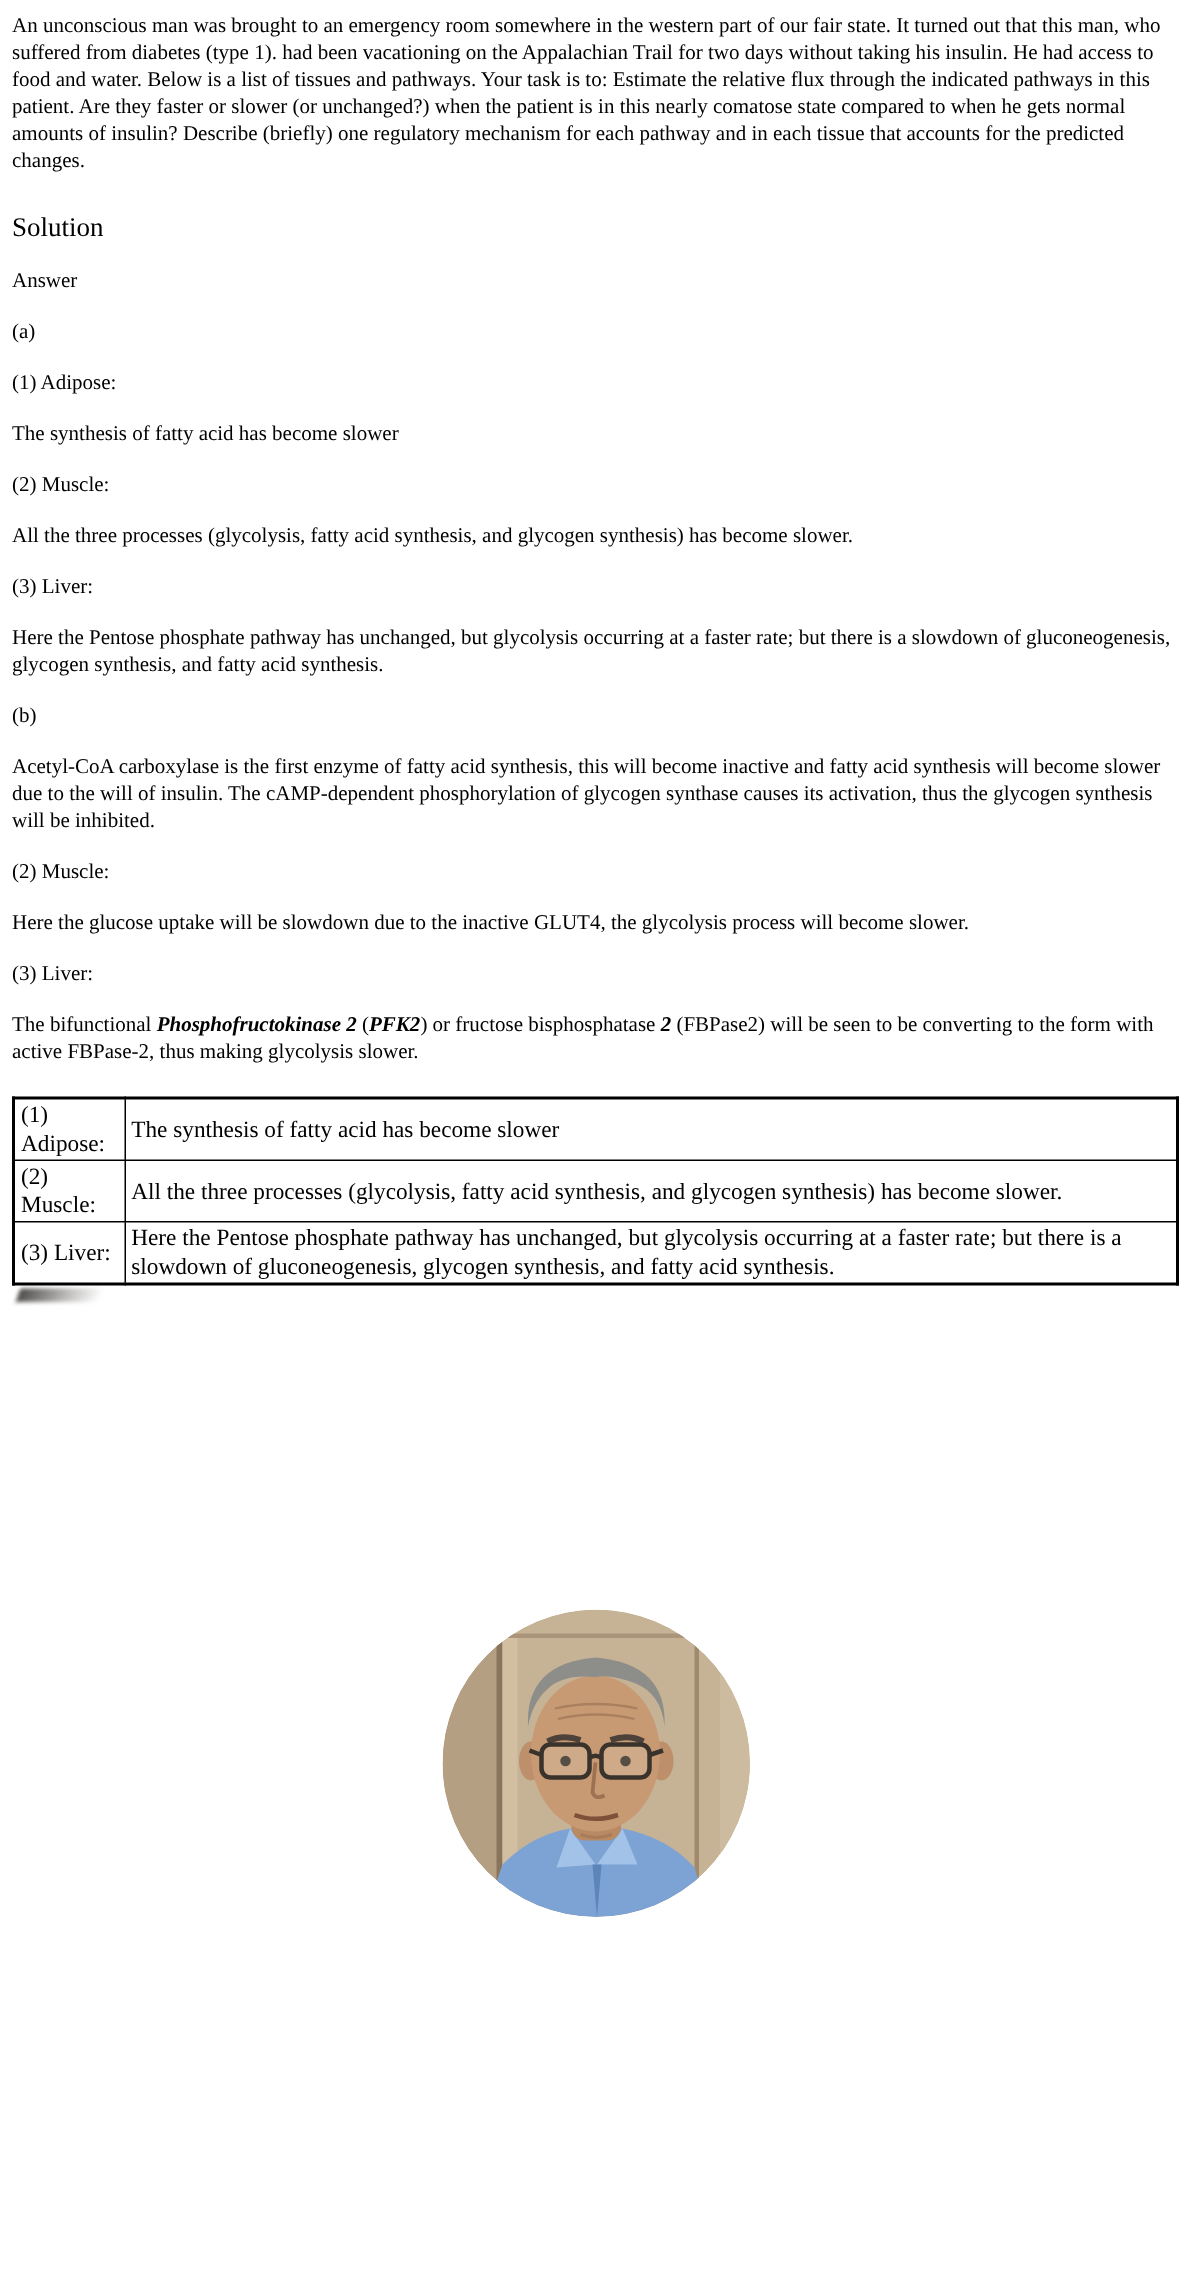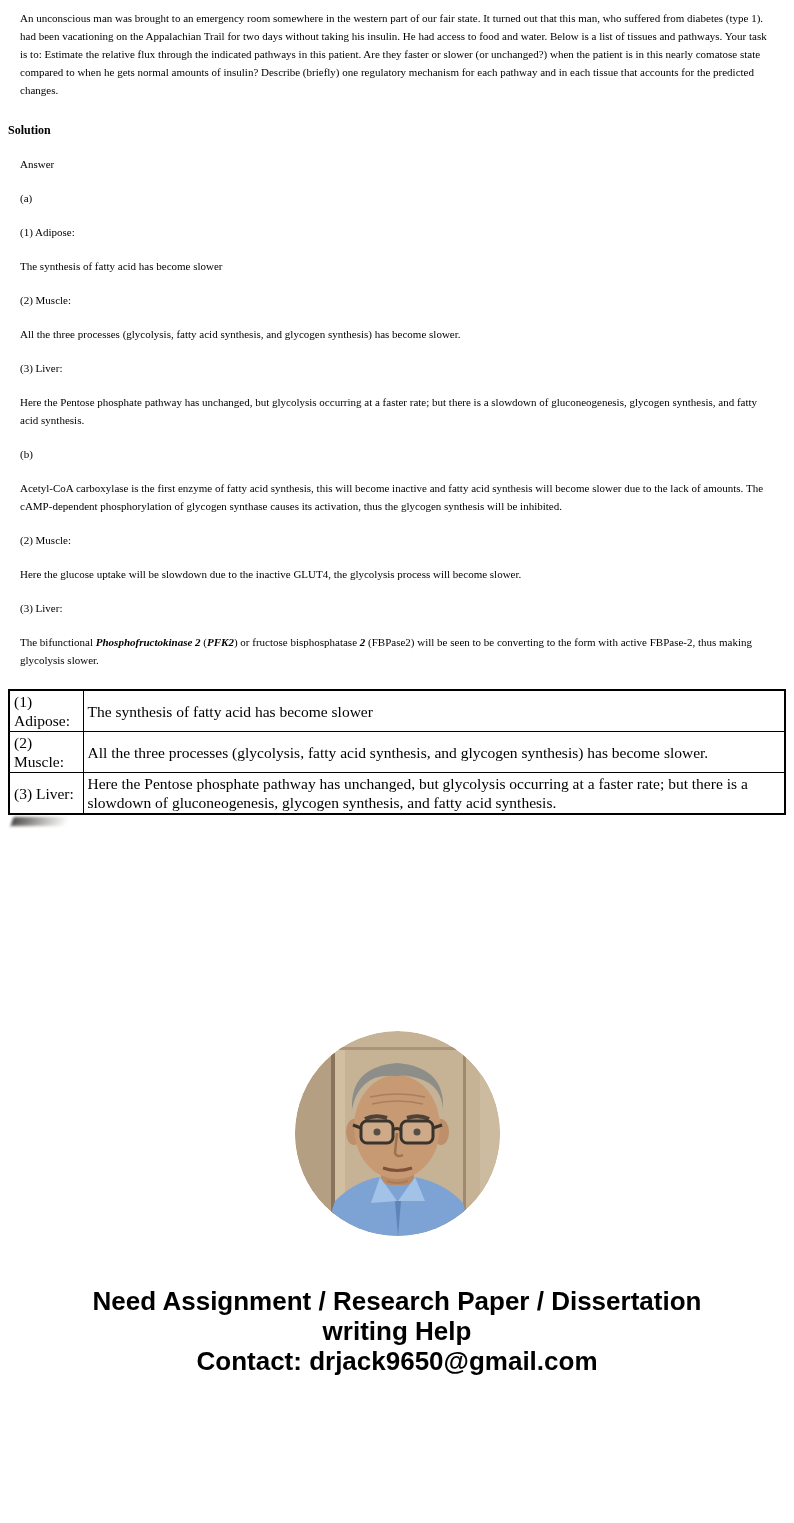--- a/index.html
+++ b/index.html
@@ -6,28 +6,28 @@
   html, body { margin: 0; padding: 0; }
   body {
     width: 794px;
     min-height: 1523px;
     background: #ffffff;
     color: #000000;
     font-family: "Liberation Serif", serif;
   }
   .page { padding: 0 8px 30px; }
   .para {
-    font-size: 11px;
+    font-size: 14px;
     line-height: 18px;
-    margin: 16px 12px;
+    margin: 16px 0;
   }
   .para.first { margin-top: 9px; }
   .solution-heading {
-    font-size: 12px;
-    font-weight: bold;
+    font-size: 18px;
+    font-weight: normal;
     margin: 24px 0 17px;
   }
   .bi { font-weight: bold; font-style: italic; }
   table.summary {
     border-collapse: collapse;
     width: 100%;
     margin-top: 20px;
     border: 2px solid #000000;
   }
   table.summary td {
@@ -74,21 +74,21 @@
 
   <p class="para">(a)</p>
   <p class="para">(1) Adipose:</p>
   <p class="para">The synthesis of fatty acid has become slower</p>
   <p class="para">(2) Muscle:</p>
   <p class="para">All the three processes (glycolysis, fatty acid synthesis, and glycogen synthesis) has become slower.</p>
   <p class="para">(3) Liver:</p>
   <p class="para">Here the Pentose phosphate pathway has unchanged, but glycolysis occurring at a faster rate; but there is a slowdown of gluconeogenesis, glycogen synthesis, and fatty acid synthesis.</p>
 
   <p class="para">(b)</p>
-  <p class="para">Acetyl-CoA carboxylase is the first enzyme of fatty acid synthesis, this will become inactive and fatty acid synthesis will become slower due to the lack of amounts. The cAMP-dependent phosphorylation of glycogen synthase causes its activation, thus the glycogen synthesis will be inhibited.</p>
+  <p class="para">Acetyl-CoA carboxylase is the first enzyme of fatty acid synthesis, this will become inactive and fatty acid synthesis will become slower due to the will of insulin. The cAMP-dependent phosphorylation of glycogen synthase causes its activation, thus the glycogen synthesis will be inhibited.</p>
   <p class="para">(2) Muscle:</p>
   <p class="para">Here the glucose uptake will be slowdown due to the inactive GLUT4, the glycolysis process will become slower.</p>
   <p class="para">(3) Liver:</p>
 
   <p class="para"><span>The bifunctional </span><span class="bi">Phosphofructokinase 2</span><span> (</span><span class="bi">PFK2</span><span>) or fructose bisphosphatase </span><span class="bi">2</span><span> (FBPase2) will be seen to be converting to the form with active FBPase-2, thus making glycolysis slower.</span></p>
 
 
   <table class="summary">
     <tbody>
       <tr>
@@ -151,19 +151,14 @@
           <rect x="66" y="90" width="32" height="22" rx="6" stroke-width="3"></rect>
           <rect x="106" y="90" width="32" height="22" rx="6" stroke-width="3"></rect>
           <path d="M98 99 Q102 96 106 99" stroke-width="3" fill="none"></path>
           <path d="M66 97 L58 94" stroke-width="3" fill="none"></path>
           <path d="M138 97 L147 94" stroke-width="3" fill="none"></path>
         </g>
       </g>
     </svg>
   </div>
 
-  <div class="footer">
-    <div>Need Assignment / Research Paper / Dissertation</div>
-    <div>writing Help</div>
-    <div>Contact: drjack9650@gmail.com</div>
-  </div>
 
 </div>
 
 </body></html>

